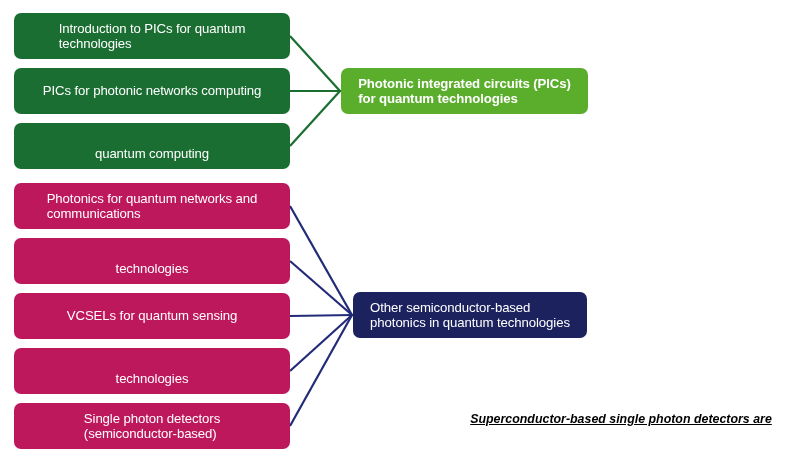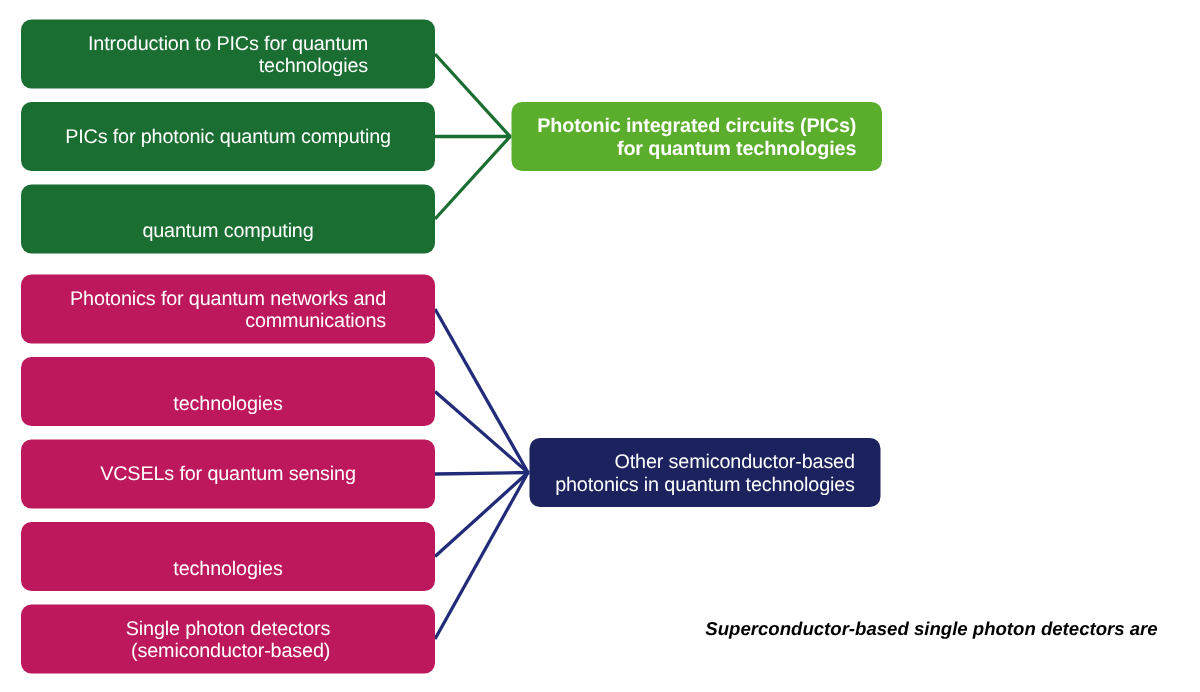--- a/index.html
+++ b/index.html
@@ -29,21 +29,21 @@
     height: 461px;
     pointer-events: none;
   }
   .node-box {
     position: absolute;
     box-sizing: border-box;
     border-radius: 7px;
     display: flex;
     align-items: center;
     justify-content: center;
-    text-align: right;
+    text-align: left;
     color: #ffffff;
     font-size: 13.2px;
     line-height: 15.5px;
     letter-spacing: -0.1px;
     padding: 2px 8px;
     z-index: 2;
   }
   .node-box.src-green {
     background: #1B6E32;
     left: 14px;
@@ -76,20 +76,21 @@
     left: 449px;
     top: 411px;
     width: 344px;
     text-align: center;
     font-style: italic;
     font-weight: bold;
     font-size: 12.4px;
     line-height: 16.5px;
     color: #000000;
     z-index: 2;
+    text-decoration: underline;
   }
 </style>
 </head>
 <body>
 
 <div id="diagram-root">
 
   <svg id="connector-layer" viewBox="0 0 800 461" width="800" height="461">
     <g stroke="#1B6E32" stroke-width="2.2" fill="none" stroke-linecap="butt">
       <line x1="290" y1="36" x2="340" y2="91"></line>
@@ -107,21 +108,21 @@
 
   <div class="node-box src-green" style="top:13px">
     <span>
       <span>Introduction to PICs for quantum</span><br>
       <span>technologies</span>
     </span>
   </div>
 
   <div class="node-box src-green" style="top:68px">
     <span>
-      <span>PICs for photonic quantum computing</span>
+      <span>PICs for photonic networks computing</span>
     </span>
   </div>
 
   <div class="node-box src-green" style="top:123px">
     <span>
       <br>
       <span>quantum computing</span>
     </span>
   </div>
 

